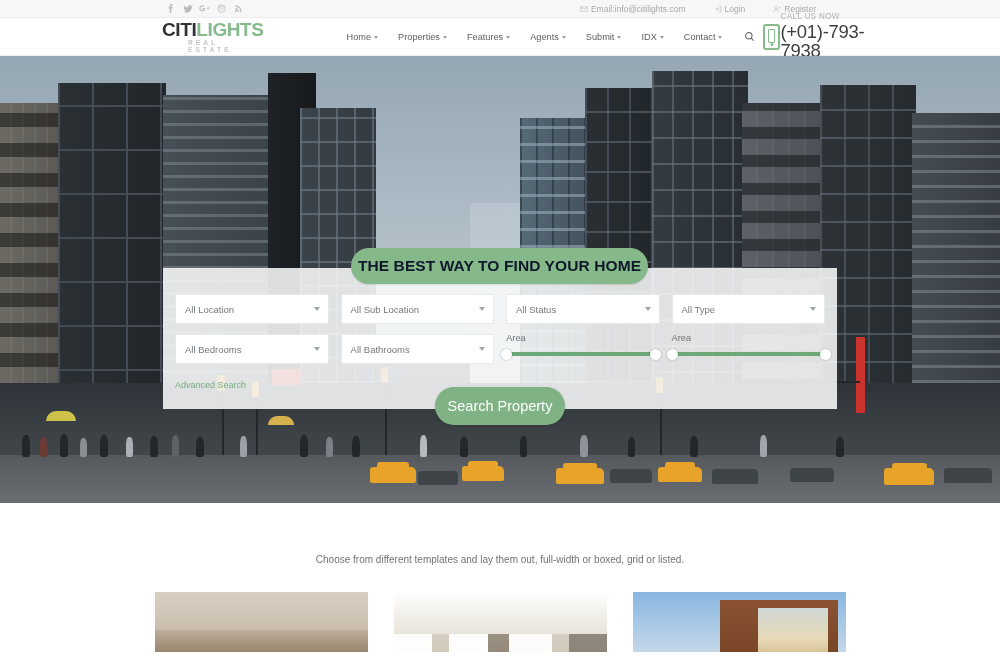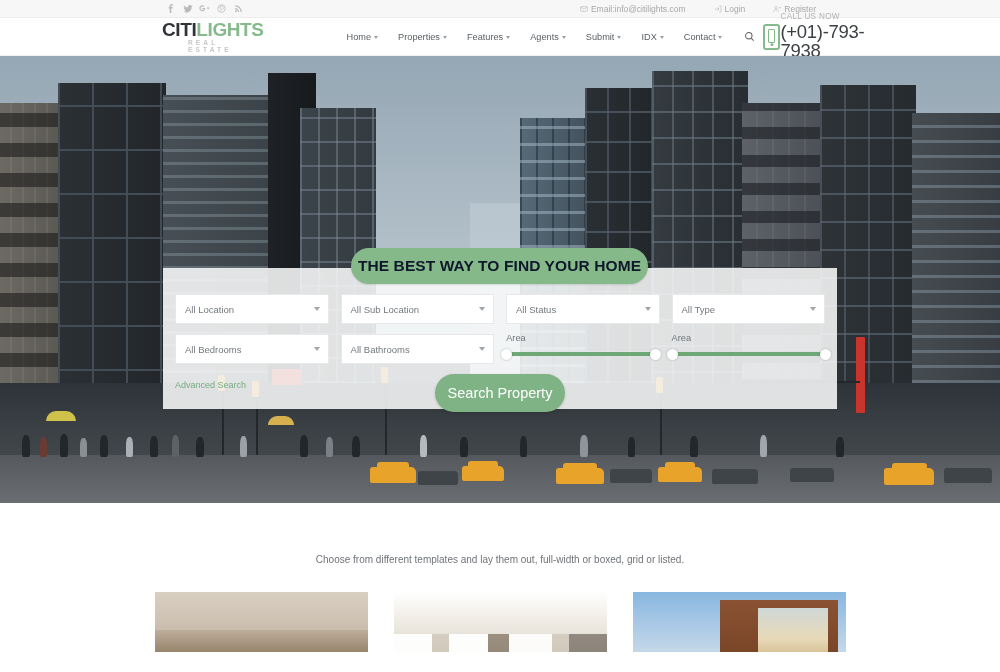--- a/index.html
+++ b/index.html
@@ -302,21 +302,21 @@
   .adv {
     font-size: 9px;
     color: #7aae80;
     margin-top: 1px;
     margin-left: 0px;
     cursor: pointer;
     display: inline-block;
   }
   .search-btn {
     position: absolute;
-    left: 435px; top: 318px;
+    left: 435px; top: 331px;
     width: 130px; height: 38px;
     background: #7fb385;
     border: none;
     border-radius: 19px;
     color: #ffffff;
     font-size: 14.5px;
     font-family: "Liberation Sans", sans-serif;
     cursor: pointer;
     z-index: 7;
     box-shadow: 0 1px 3px rgba(0,0,0,.15);

